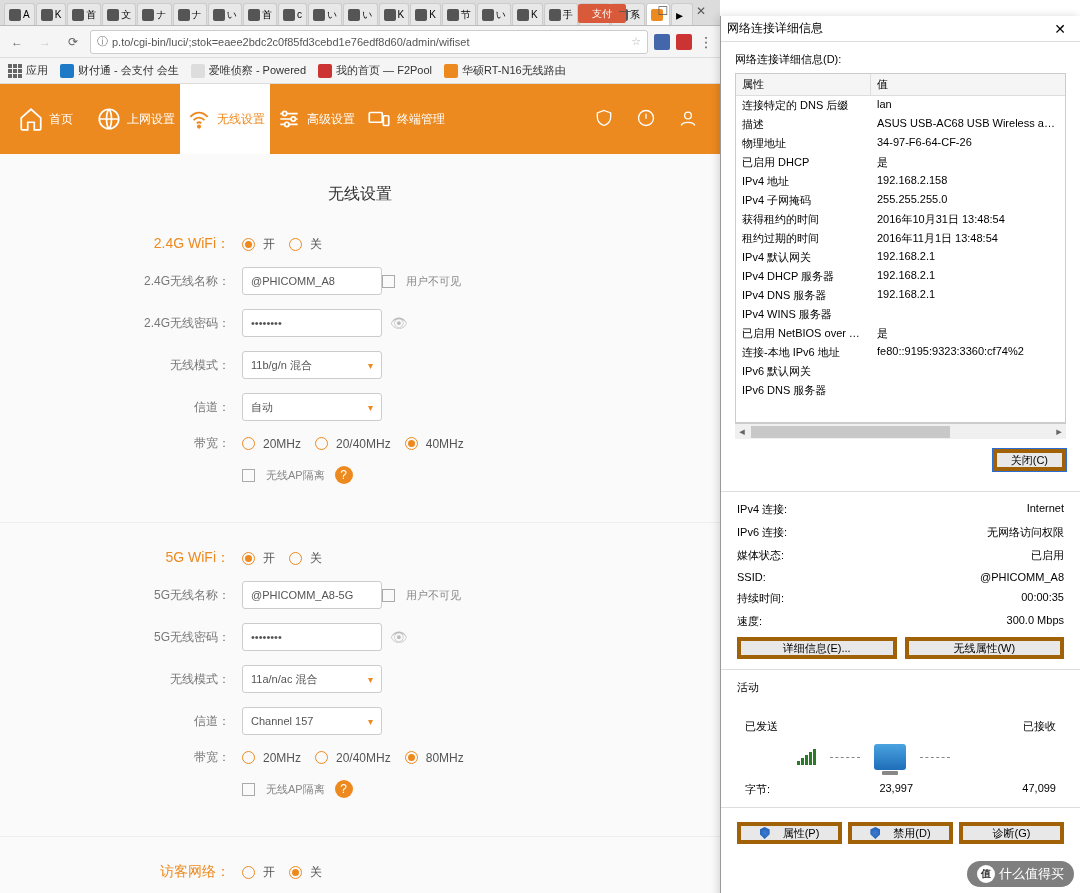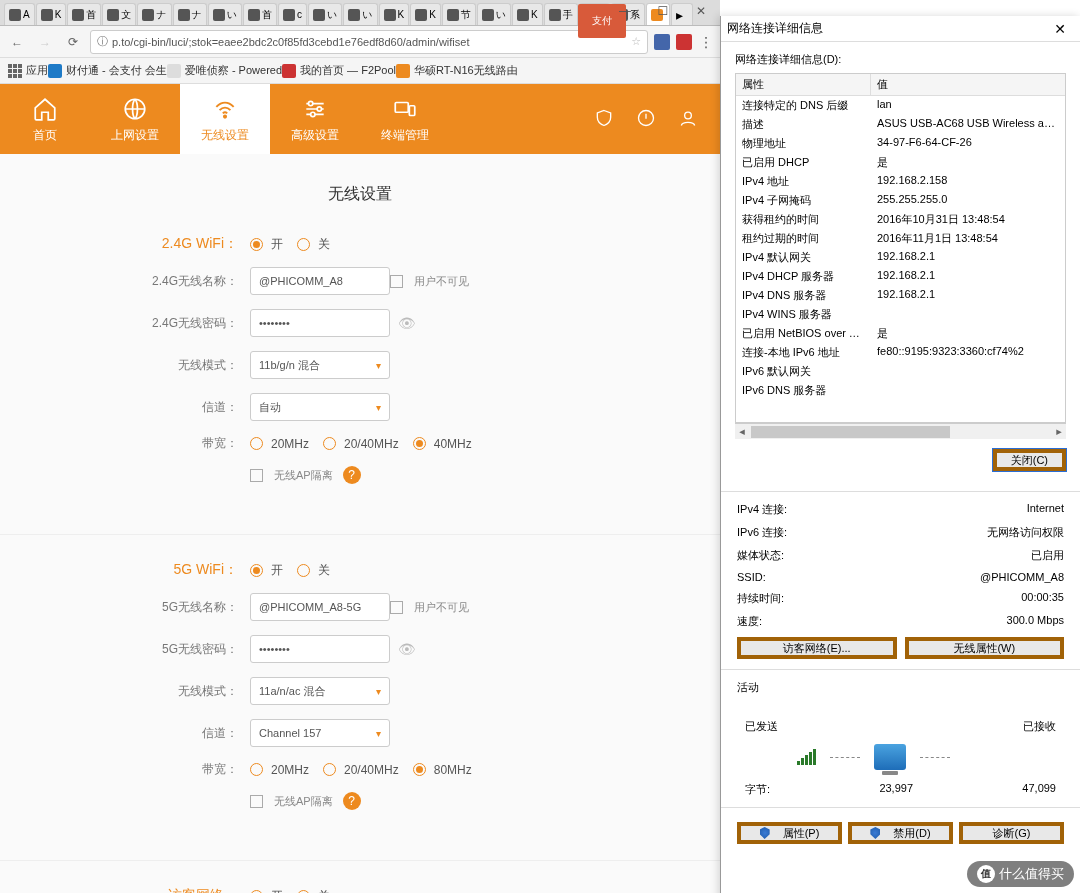--- a/index.html
+++ b/index.html
@@ -18,39 +18,39 @@
 .toolbar .navbtn { width: 22px; height: 22px; display:flex;align-items:center;justify-content:center;color:#666; cursor:pointer;}
 .omnibox { flex: 1; height: 24px; border: 1px solid #ccc; border-radius: 3px; padding: 0 6px; display:flex; align-items:center; font-size:11px; color:#555; background:#fff;}
 .omnibox .locki{margin-right:4px;color:#777;}
 .omnibox .star{margin-left:auto;color:#bbb;}
 .ext-icons{display:flex;gap:6px;}
 .ext-icons span{width:16px;height:16px;background:#3b78e7;border-radius:2px;}
 .ext-icons span:nth-child(1){background:#46a;}
 .ext-icons span:nth-child(2){background:#c33;}
 .ext-icons span.menu{background:none;color:#555;display:flex;align-items:center;justify-content:center;font-size:14px;}
 
-.bookmark-bar{height:26px;display:flex;align-items:center;padding:0 8px;border-bottom:1px solid #ddd;font-size:11px;color:#333;background:#f5f5f5;}
+.bookmark-bar{height:26px;display:flex;align-items:center;gap:12px;padding:0 8px;border-bottom:1px solid #ddd;font-size:11px;color:#333;background:#f5f5f5;}
 .bookmark-bar .bm{display:flex;align-items:center;gap:4px;cursor:pointer;}
 .bookmark-bar .fav{width:14px;height:14px;background:#888;border-radius:2px;}
 .bookmark-bar .apps{width:14px;height:14px;display:grid;grid-template:repeat(3,1fr)/repeat(3,1fr);gap:1px;}
 .bookmark-bar .apps i{background:#666;}
 
 
 .page { position: relative; height: calc(893px - 26px - 32px - 26px); background:#fafafa; }
 .header-nav { height: 70px; background: #ed8a1f; display: flex; color:#fff; font-size:12px;}
-.header-nav .item{width:90px;display:flex;flex-direction:column;align-items:center;justify-content:center;gap:4px;cursor:pointer;}
+.header-nav .item{width:90px;display:flex;flex-direction:row;align-items:center;justify-content:center;gap:4px;cursor:pointer;}
 .header-nav .item.active{background:#fff;color:#ed8a1f;}
 .header-nav .iconbox{width:28px;height:28px;display:flex;align-items:center;justify-content:center;}
 .header-nav .spacer{flex:1;}
 .header-nav .righticons{display:flex;align-items:center;gap:22px;padding-right:22px;}
 .header-nav .righticons svg{stroke:#fff;}
 
 .form-area{padding:16px 0 0 0; max-height:739px; overflow:hidden;}
 .page-title{text-align:center;font-size:16px;color:#333;margin:14px 0 30px;}
-.section{padding:0 40px 24px;margin-top:12px;}
+.section{padding:0 32px 24px;}
 .section + .section{border-top:1px solid #eee;padding-top:26px;}
 .row{display:flex;align-items:center;margin-bottom:14px;font-size:12px;color:#555;}
 .row .lab{width:210px;text-align:right;padding-right:12px;color:#777;}
 .row .lab.main{color:#ed8a1f;font-size:14px;}
 .input{width:140px;height:28px;border:1px solid #ccc;border-radius:3px;padding:0 8px;font-size:11px;color:#555;}
 .select{width:140px;height:28px;border:1px solid #ccc;border-radius:3px;padding:0 8px;font-size:11px;color:#555;display:flex;align-items:center;justify-content:space-between;background:#fff;}
 .select .chev{color:#ed8a1f;font-size:10px;}
 .radio{width:13px;height:13px;border:1px solid #ed8a1f;border-radius:50%;display:inline-flex;align-items:center;justify-content:center;margin-right:4px;vertical-align:middle;}
 .radio.checked::after{content:"";width:7px;height:7px;background:#ed8a1f;border-radius:50%;}
 .radio-group{display:flex;gap:14px;align-items:center;}
@@ -102,21 +102,21 @@
 .dash{width:30px;border-top:1px dashed #888;}
 .act-labels{display:flex;justify-content:space-between;padding:0 8px;margin-bottom:10px;}
 .bytes-row{display:flex;justify-content:space-between;padding:0 8px;}
 .bottom-btns{display:flex;gap:6px;padding:14px 16px;border-top:1px solid #ddd;}
 .bottom-btns .dlg-btn{flex:1;display:flex;align-items:center;justify-content:center;gap:13px;}
 .shield{width:10px;height:12px;background:radial-gradient(circle,#3a7bd5,#1e5aa8);clip-path:polygon(50% 0,100% 20%,100% 60%,50% 100%,0 60%,0 20%);}
 
 .watermark{position:absolute;right:6px;bottom:6px;font-size:13px;color:#fff;background:rgba(0,0,0,.5);padding:4px 10px;border-radius:14px;display:flex;align-items:center;gap:4px;}
 .watermark .logo{width:18px;height:18px;border-radius:50%;background:#fff;color:#333;display:flex;align-items:center;justify-content:center;font-size:10px;font-weight:bold;}
 
-.kaola{position:absolute;left:578px;top:4px;width:48px;height:34px;background:#d85a3a;color:#fff;font-size:10px;display:flex;align-items:center;justify-content:center;border-radius:2px;}
+.kaola{position:absolute;left:578px;top:4px;width:48px;height:19px;background:#d85a3a;color:#fff;font-size:10px;display:flex;align-items:center;justify-content:center;border-radius:2px;}
 </style>
 </head>
 <body>
 
 <div class="browser">
   <div class="tab-strip">
     <div class="tab"><span class="fav"></span>A</div>
     <div class="tab"><span class="fav"></span>K</div>
     <div class="tab"><span class="fav"></span>首</div>
     <div class="tab"><span class="fav"></span>文</div>
@@ -518,21 +518,21 @@
       </div>
     <div class="srow">
         <span>持续时间:</span>
         <span class="v">00:00:35</span>
       </div>
     <div class="srow">
         <span>速度:</span>
         <span class="v">300.0 Mbps</span>
       </div>
     <div class="btn-row">
-      <button class="dlg-btn">访客网络(E)...</button>
+      <button class="dlg-btn">详细信息(E)...</button>
       <button class="dlg-btn">无线属性(W)</button>
     </div>
   </div>
 
   <div class="activity">
     <div class="act-title">活动</div>
     <div class="act-labels">
         <span>已发送</span>
         <span>已接收</span>
       </div>

